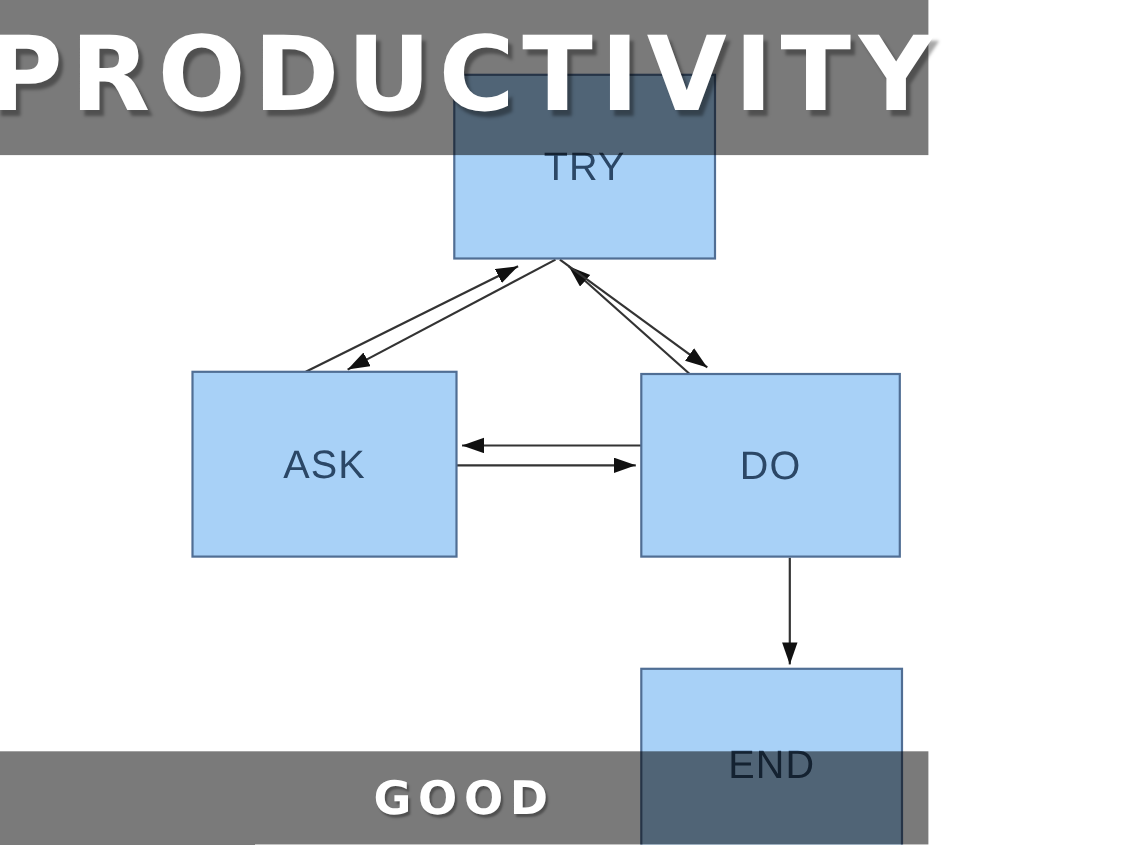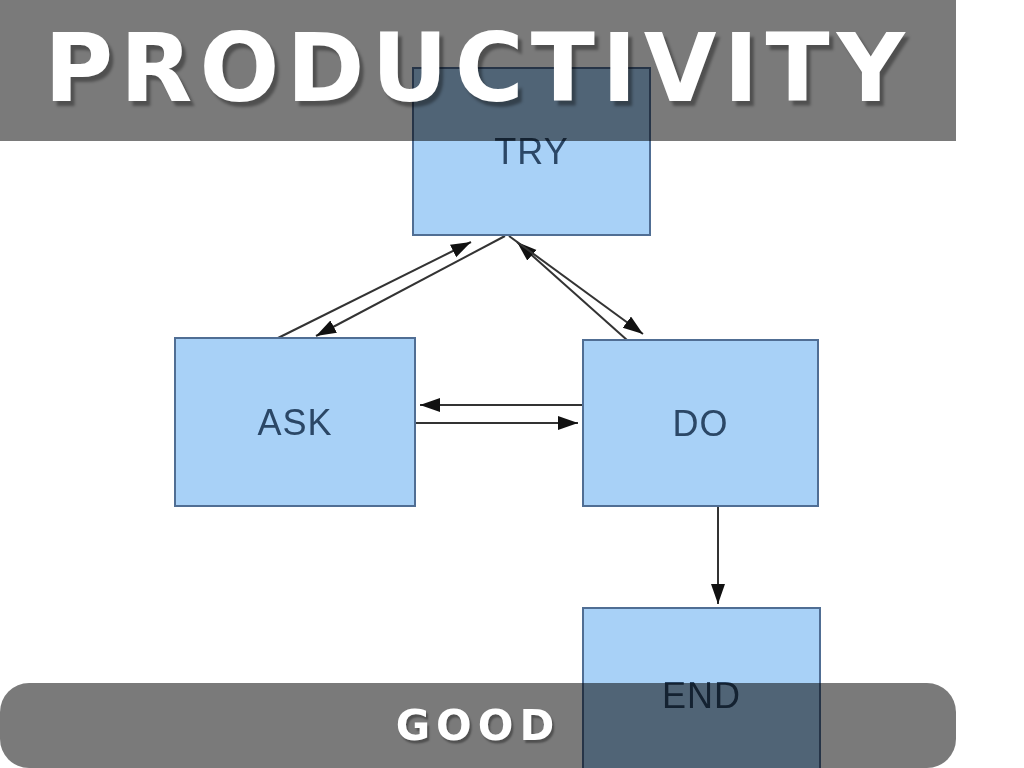--- a/index.html
+++ b/index.html
@@ -18,21 +18,21 @@
     display: block;
   }
   .node-label {
     font-family: "Liberation Sans", sans-serif;
     font-size: 36px;
     letter-spacing: 1px;
   }
   .banner {
     position: absolute;
     left: 0;
-    width: 956px;
+    width: 844px;
     display: flex;
     align-items: center;
     justify-content: center;
     z-index: 2;
   }
   .banner.top    { top: 0;      height: 141px; }
   .banner.bottom { top: 683px;  height: 85px;  }
   .overlay-text {
     font-family: "DejaVu Sans", "Liberation Sans", sans-serif;
     font-weight: bold;
@@ -81,17 +81,17 @@
         <text x="700.5" y="423" text-anchor="middle" dominant-baseline="central" fill="#2b4766" class="node-label">DO</text>
         <rect x="583" y="608" width="237" height="174" fill="#a8d1f7" stroke="#506e94" stroke-width="2"></rect>
         <text x="701.5" y="695" text-anchor="middle" dominant-baseline="central" fill="#2b4766" class="node-label">END</text>
       </g>
   </svg>
 
   <div class="banner top" style="background: rgba(0, 0, 0, 0.52);">
     <div class="overlay-text title-text" style="color: rgb(255, 255, 255);">PRODUCTIVITY</div>
   </div>
 
-  <div class="banner bottom" style="background: rgba(0, 0, 0, 0.52); border-radius: 29px;">
+  <div class="banner bottom" style="background: rgba(0, 0, 0, 0.52);">
     <div class="overlay-text footer-text" style="color: rgb(255, 255, 255);">GOOD</div>
   </div>
 
 </div>
 
 </body></html>

